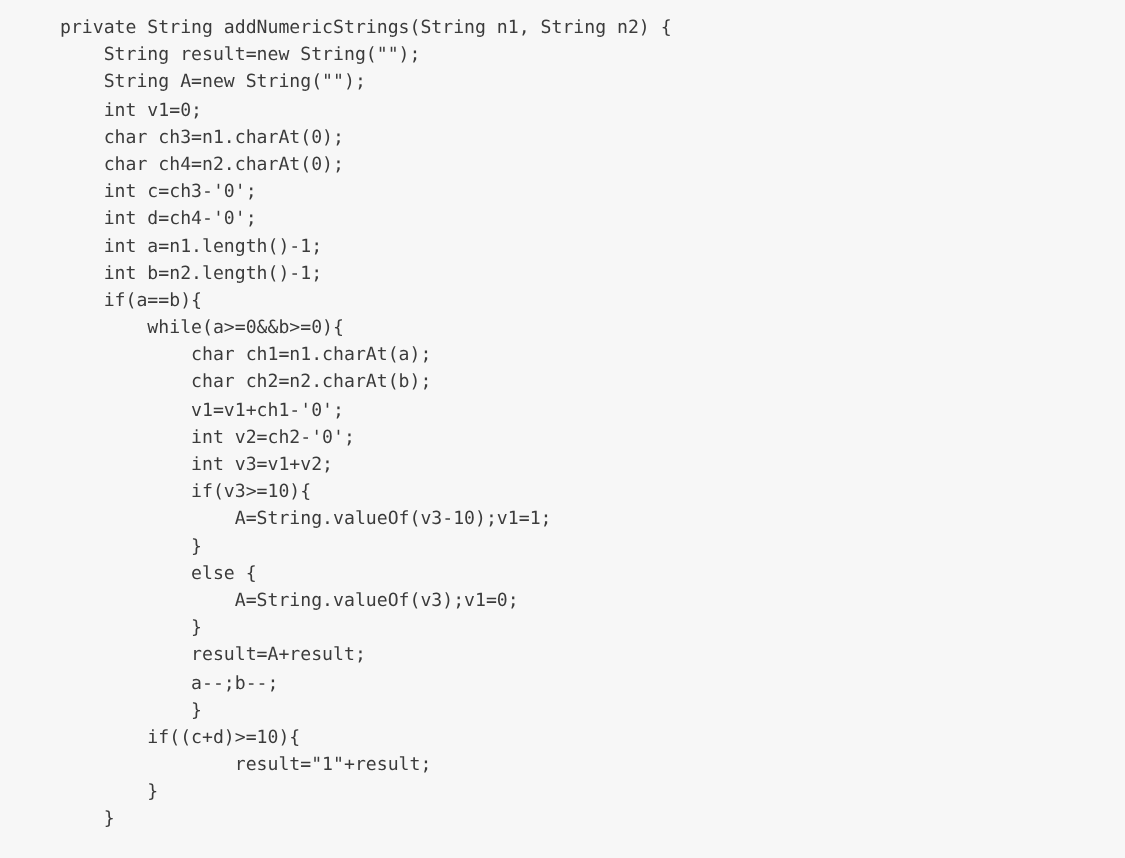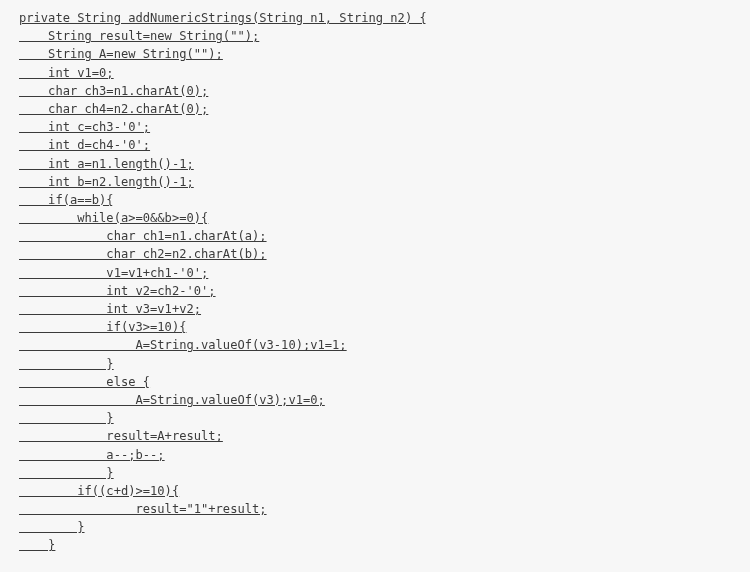--- a/index.html
+++ b/index.html
@@ -29,25 +29,24 @@
     font-size: 12.1px;
     line-height: 18.2px;
     color: #3b3b3b;
     white-space: pre;
     letter-spacing: 0px;
     -webkit-font-smoothing: antialiased;
   }
   .code-line {
     display: block;
     height: 18.2px;
-    padding-left: 19px;
+    padding-left: 40px;
     white-space: pre;
     font-family: "DejaVu Sans Mono", monospace;
     color: #3b3b3b;
-    text-decoration: underline;
   }
 </style>
 </head>
 <body style="background: rgb(247, 247, 247);">
 
 <div id="code-viewer" style="background: rgb(247, 247, 247);">
   <pre id="code-block" style="background: rgb(247, 247, 247); color: rgb(59, 59, 59);"><span class="code-line">private String addNumericStrings(String n1, String n2) {</span><span class="code-line">    String result=new String("");</span><span class="code-line">    String A=new String("");</span><span class="code-line">    int v1=0;</span><span class="code-line">    char ch3=n1.charAt(0);</span><span class="code-line">    char ch4=n2.charAt(0);</span><span class="code-line">    int c=ch3-'0';</span><span class="code-line">    int d=ch4-'0';</span><span class="code-line">    int a=n1.length()-1;</span><span class="code-line">    int b=n2.length()-1;</span><span class="code-line">    if(a==b){</span><span class="code-line">        while(a&gt;=0&amp;&amp;b&gt;=0){</span><span class="code-line">            char ch1=n1.charAt(a);</span><span class="code-line">            char ch2=n2.charAt(b);</span><span class="code-line">            v1=v1+ch1-'0';</span><span class="code-line">            int v2=ch2-'0';</span><span class="code-line">            int v3=v1+v2;</span><span class="code-line">            if(v3&gt;=10){</span><span class="code-line">                A=String.valueOf(v3-10);v1=1;</span><span class="code-line">            }</span><span class="code-line">            else {</span><span class="code-line">                A=String.valueOf(v3);v1=0;</span><span class="code-line">            }</span><span class="code-line">            result=A+result;</span><span class="code-line">            a--;b--;</span><span class="code-line">            }</span><span class="code-line">        if((c+d)&gt;=10){</span><span class="code-line">                result="1"+result;</span><span class="code-line">        }</span><span class="code-line">    }</span></pre>
 </div>
 
 </body></html>

